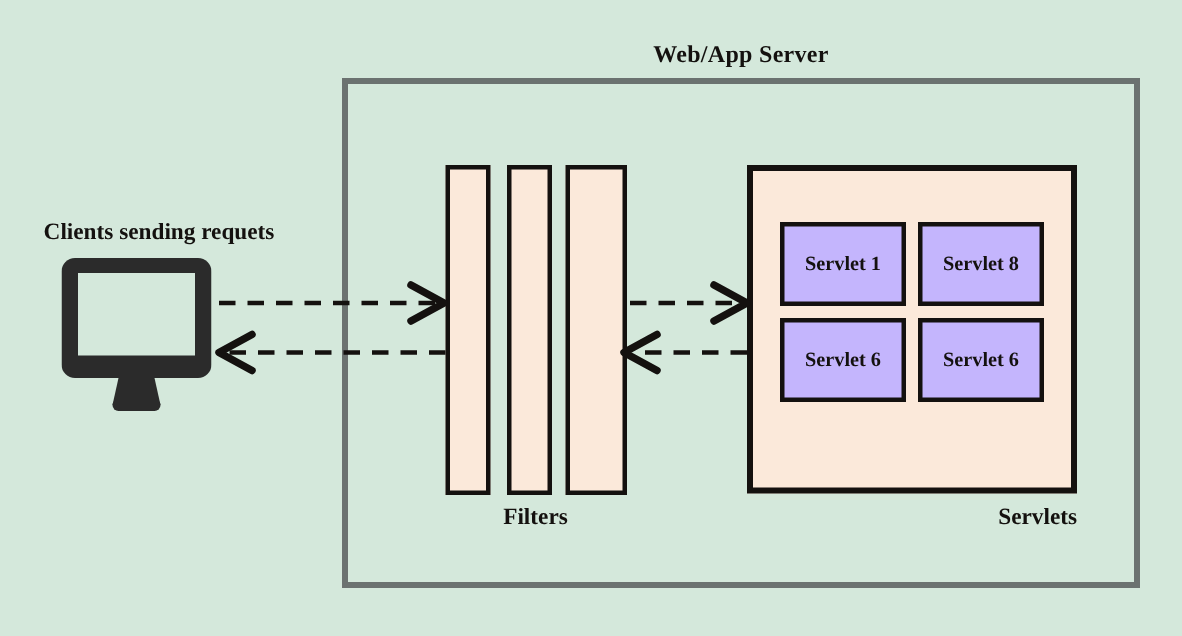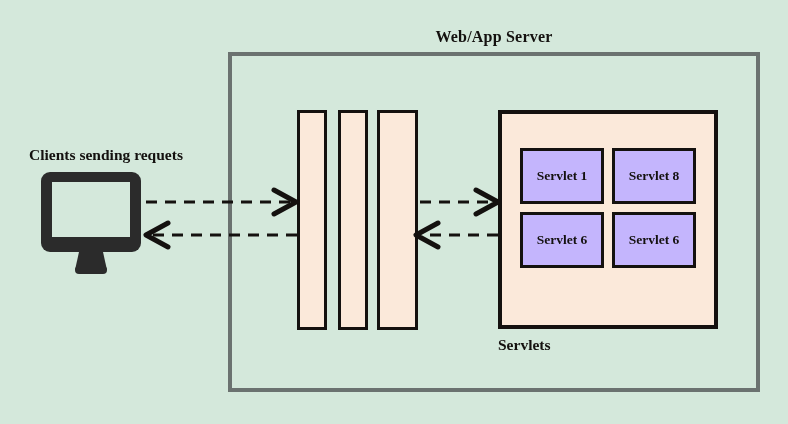--- a/index.html
+++ b/index.html
@@ -117,21 +117,21 @@
     font-size: 13.5px;
     font-weight: bold;
     color: #14110f;
     white-space: nowrap;
   }
   .servlets-label {
     position: absolute;
     left: 498px;
     top: 336px;
     width: 220px;
-    text-align: left;
+    text-align: right;
     font-size: 15.5px;
     font-weight: bold;
     color: #14110f;
   }
 
   
   .arrows {
     position: absolute;
     left: 0;
     top: 0;
@@ -159,20 +159,21 @@
 
       <path d="M 38 80 L 62 80 L 66 98 L 34 98 Z" fill="#2b2b2b"></path>
 
       <rect x="34" y="94" width="32" height="8" rx="4" ry="4" fill="#2b2b2b"></rect>
     </svg>
   </div>
 
   <div class="filter-bar f1"></div>
   <div class="filter-bar f2"></div>
   <div class="filter-bar f3"></div>
+  <div class="filters-label">Filters</div>
 
   <div class="servlets-panel"></div>
   <div class="servlet-grid">
     <div class="servlet-box">Servlet 1</div>
     <div class="servlet-box">Servlet 8</div>
     <div class="servlet-box">Servlet 6</div>
     <div class="servlet-box">Servlet 6</div>
   </div>
   <div class="servlets-label">Servlets</div>
 

